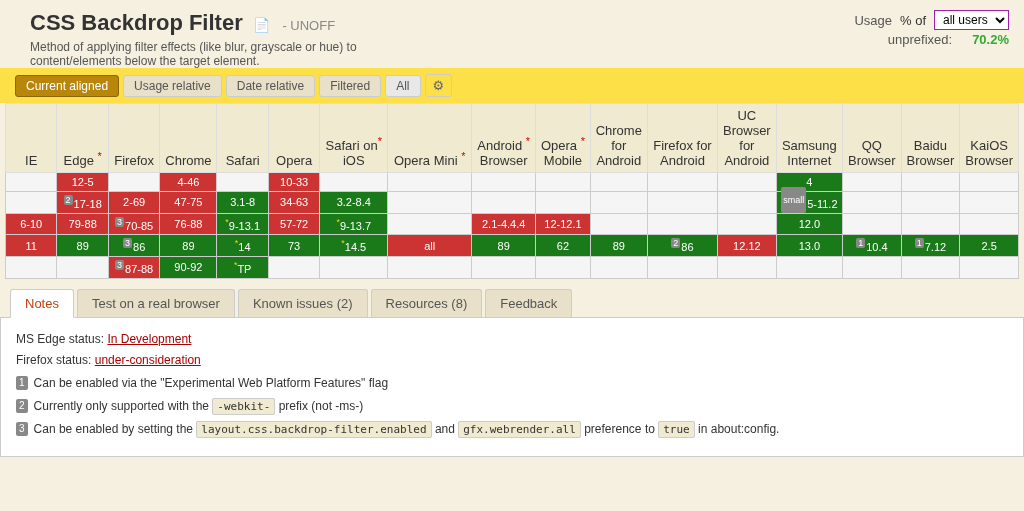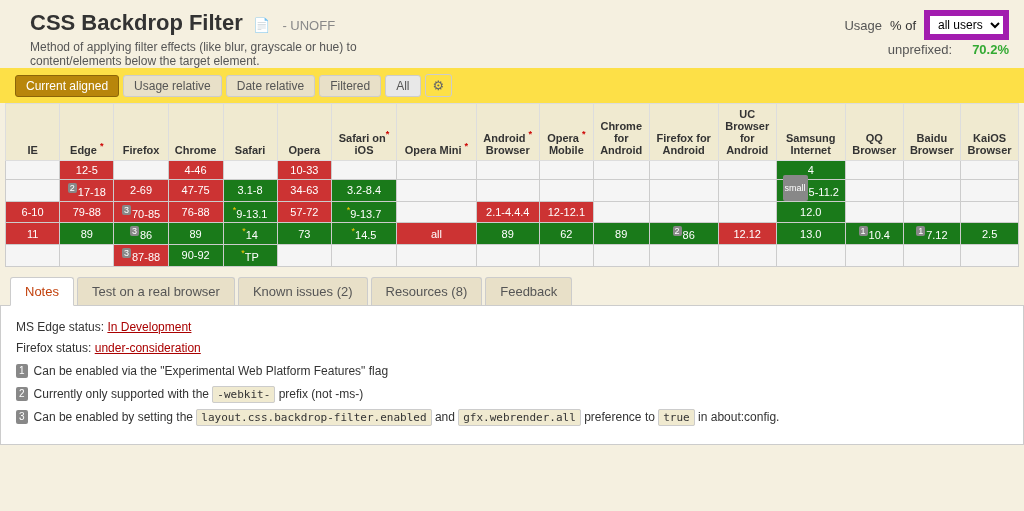--- a/index.html
+++ b/index.html
@@ -4,40 +4,40 @@
   <style>
     * { box-sizing: border-box; margin: 0; padding: 0; }
     body { font-family: Arial, sans-serif; font-size: 13px; background: #f5f0e0; color: #333; width: 1024px; }
     .title-row { display: flex; align-items: center; justify-content: space-between; }
     .title { font-size: 22px; font-weight: bold; color: #333; }
     .title span.icon { font-size: 14px; color: #888; margin: 0 5px; }
     .title span.unoff { font-size: 13px; color: #888; font-weight: normal; }
     .description { font-size: 12px; color: #555; margin-top: 4px; max-width: 350px; }
     .usage-row { display: flex; align-items: center; gap: 8px; justify-content: flex-end; }
     .usage-label { color: #555; }
-    .usage-select { font-size: 12px; border: 6px solid #a21caf; padding: 1px 4px; background: white; }
+    .usage-select { font-size: 12px; border: 1px solid #a21caf; padding: 1px 4px; background: white; }
     .global-row { display: flex; gap: 40px; justify-content: flex-end; margin-top: 4px; }
     .global-label { color: #555; }
     .global-val { color: #3a3; font-weight: bold; }
     .unprefixed-row { display: flex; gap: 20px; justify-content: flex-end; margin-top: 2px; }
     .unprefixed-label { color: #555; }
     .unprefixed-val { color: #3a3; font-weight: bold; }
 
     
     .toolbar { display: flex; align-items: center; gap: 4px; padding: 6px 15px; background: #fde047; }
     .btn { font-size: 12px; padding: 3px 10px; border-radius: 3px; border: 1px solid #ccc; cursor: pointer; background: #e8e0c8; color: #555; }
     .btn.active { background: #b8860b; color: white; border-color: #8b6508; }
     .btn-all { background: #e8e8e8; color: #555; }
     .gear-btn { background: none; border: 1px solid #ccc; border-radius: 3px; padding: 3px 7px; cursor: pointer; color: #666; font-size: 13px; }
 
     
     .table-wrapper { overflow-x: auto; padding: 0 5px; }
     table.compat { border-collapse: collapse; width: 100%; font-size: 11px; }
     table.compat th { background: #f0ead0; border: 1px solid #ddd; padding: 4px 3px; text-align: center; vertical-align: bottom; font-weight: normal; font-size: 11px; min-width: 48px; }
-    table.compat th .browser-name { font-size: 11px; font-weight: bold; }
+    table.compat th .browser-name { font-size: 13px; }
     table.compat td { border: 1px solid #ccc; padding: 3px 2px; text-align: center; font-size: 11px; vertical-align: middle; }
 
     .cell-red { background: #c33; color: white; }
     .cell-green { background: #1a7a1a; color: white; }
     .cell-empty { background: #f5f5f5; }
 
     
     .tabs-bar { display: flex; margin-top: 10px; border-bottom: 1px solid #ccc; padding: 0 10px; background: #f5f0e0; }
     .tab { padding: 6px 14px; font-size: 13px; border: 1px solid #ccc; border-bottom: none; border-radius: 3px 3px 0 0; background: #e8e0c8; color: #555; cursor: pointer; margin-right: 3px; }
     .tab.active { background: #fff; color: #c2410c; border-bottom: 1px solid #fff; margin-bottom: -1px; }

